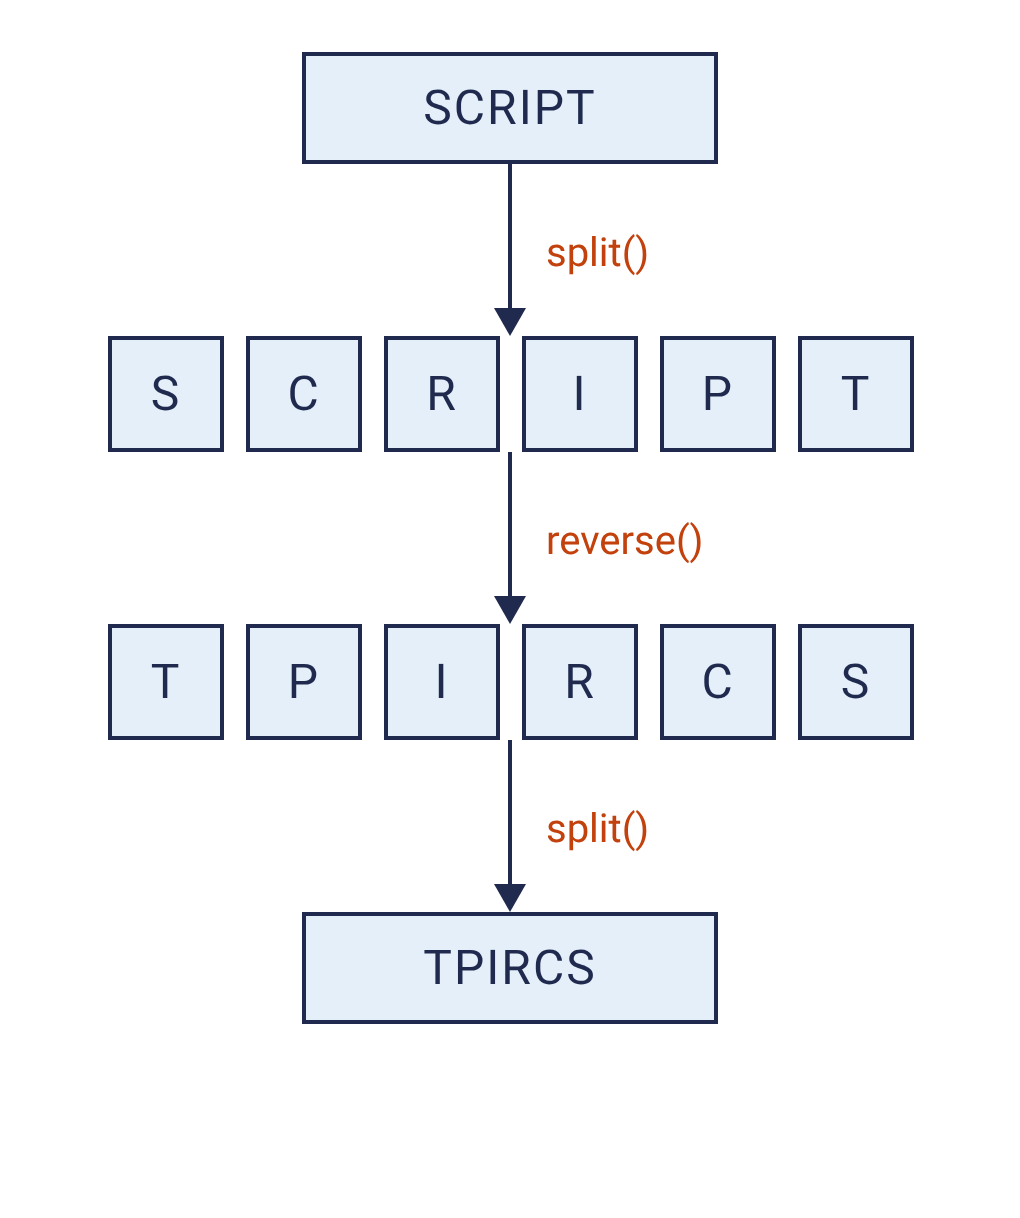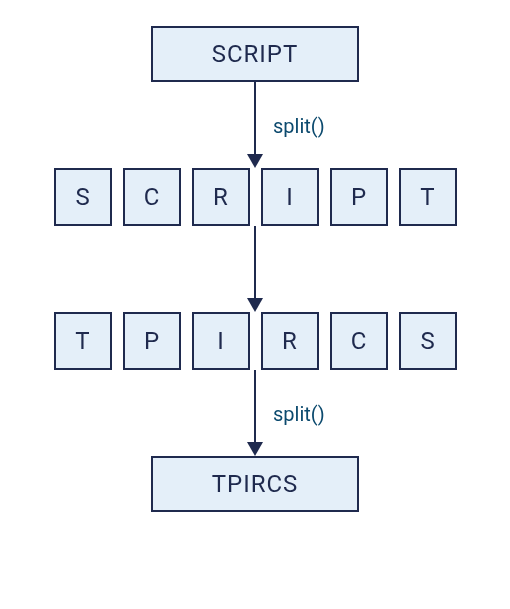--- a/index.html
+++ b/index.html
@@ -67,21 +67,21 @@
     height: 0;
     border-left: 8px solid transparent;
     border-right: 8px solid transparent;
     border-top: 14px solid #1f2a4e;
   }
   .arrow-label {
     position: absolute;
     left: calc(50% + 18px);
     top: 32px;
     font-size: 20px;
-    color: #0c4a6e;
+    color: #c2410c;
   }
 </style>
 </head>
 <body>
 
 <div class="big-box">SCRIPT</div>
 
 <div class="arrow-block">
   <div class="arrow-line"></div>
   <div class="arrow-head"></div>
@@ -93,20 +93,21 @@
   <div class="cell">C</div>
   <div class="cell">R</div>
   <div class="cell">I</div>
   <div class="cell">P</div>
   <div class="cell">T</div>
 </div>
 
 <div class="arrow-block">
   <div class="arrow-line"></div>
   <div class="arrow-head"></div>
+  <div class="arrow-label">reverse()</div>
 </div>
 
 <div class="row">
   <div class="cell">T</div>
   <div class="cell">P</div>
   <div class="cell">I</div>
   <div class="cell">R</div>
   <div class="cell">C</div>
   <div class="cell">S</div>
 </div>

